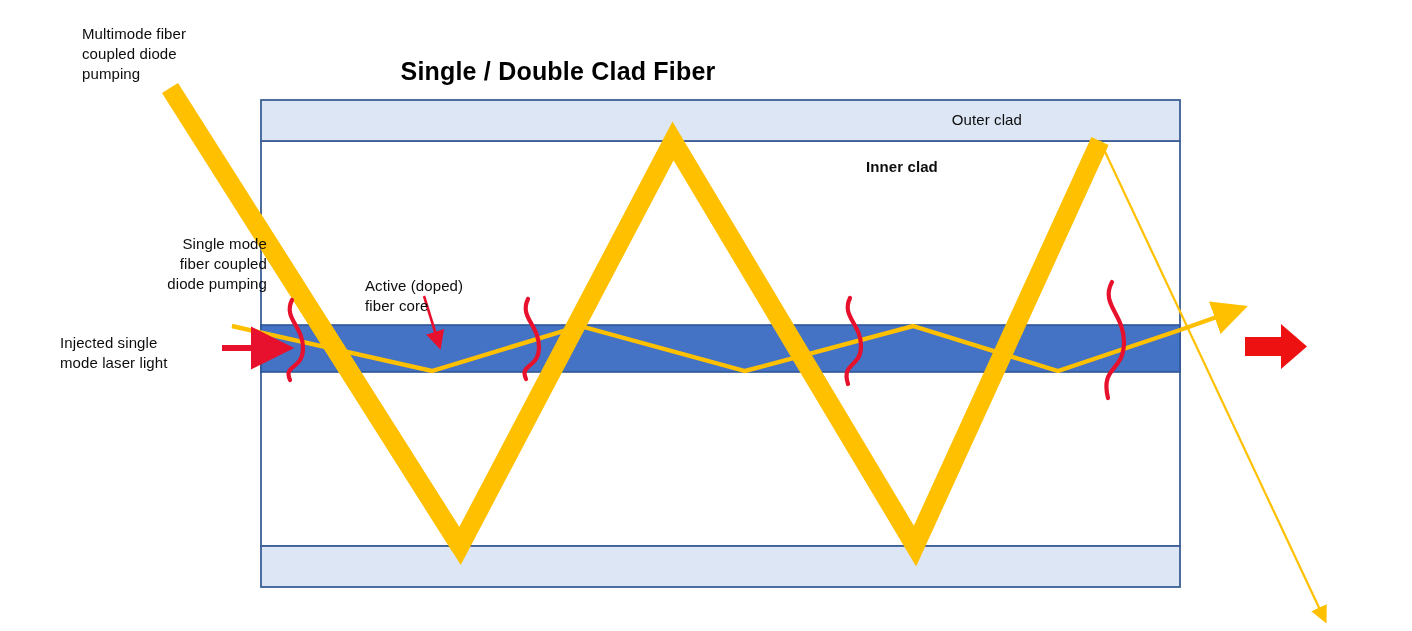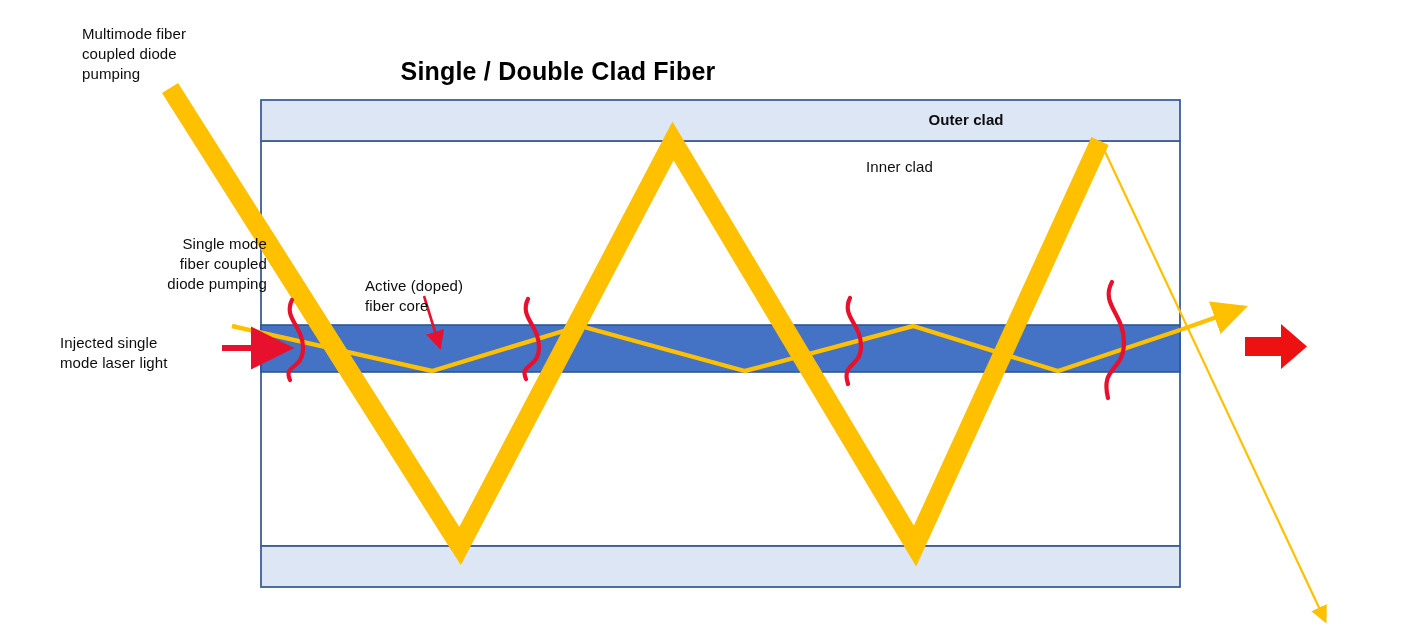--- a/index.html
+++ b/index.html
@@ -40,22 +40,22 @@
     text-align: center;
     font-size: 25px;
     font-weight: bold;
     color: #000000;
     letter-spacing: 0.2px;
   }
   #label-multimode { left: 82px;  top: 24px;  width: 200px; text-align: left; }
   #label-singlemode { left: 62px; top: 234px; width: 205px; text-align: right; }
   #label-injected   { left: 60px; top: 333px; width: 160px; text-align: left; }
   #label-core       { left: 365px; top: 248px; width: 180px; text-align: left; margin-top: 28px; }
-  #label-outer      { left: 866px; top: 110px; width: 200px; text-align: center; font-weight: bold; }
-  #label-inner      { left: 866px; top: 157px; width: 200px; text-align: left; }
+  #label-outer      { left: 822px; top: 110px; width: 200px; text-align: right; }
+  #label-inner      { left: 866px; top: 157px; width: 200px; text-align: left; font-weight: bold; }
 </style>
 </head>
 <body>
 
 <div id="stage">
 
   <div id="title">Single / Double Clad Fiber</div>
 
   <svg class="layer" viewBox="0 0 1412 631" xmlns="http://www.w3.org/2000/svg">
     <defs>

